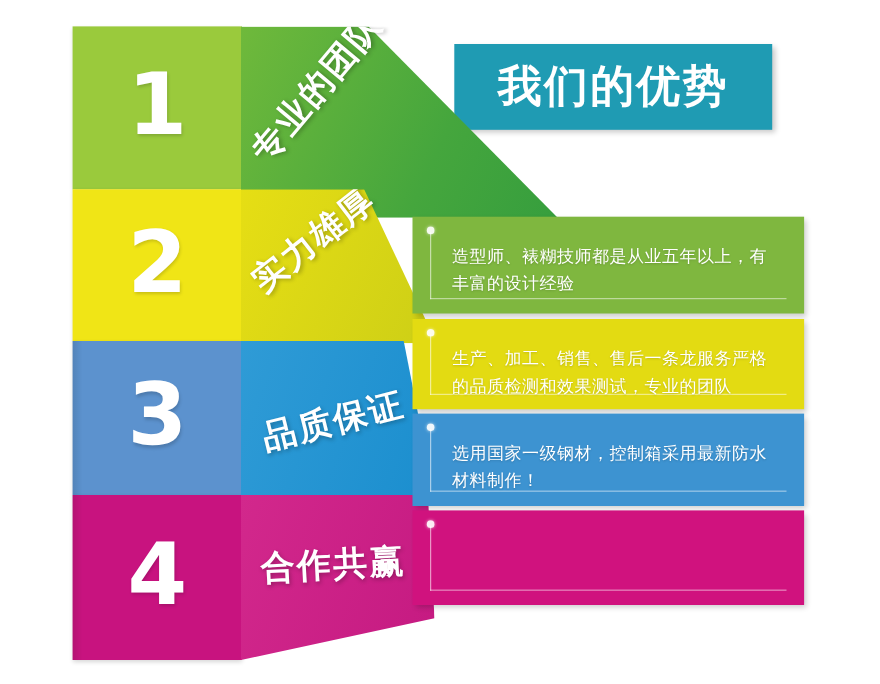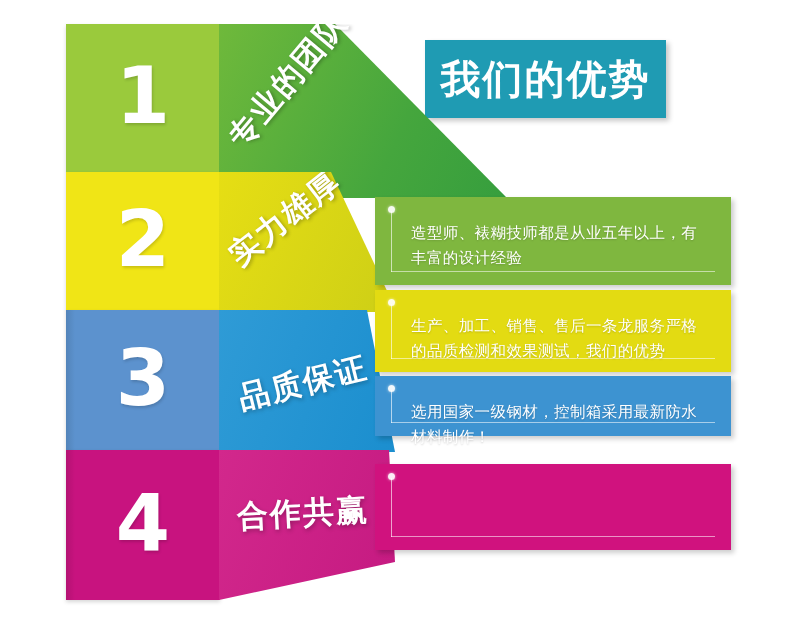--- a/index.html
+++ b/index.html
@@ -6,21 +6,21 @@
   body{
     width:800px;height:622px;
     background:#ffffff;
     font-family:"DejaVu Sans","Liberation Sans",sans-serif;
     overflow:hidden;
   }
   #stage{position:relative;width:800px;height:622px;background:#fff;}
 
   
   .title-box{
-    position:absolute;left:425px;top:40px;width:241px;height:78px;
+    position:absolute;left:413px;top:40px;width:289px;height:78px;
     background:#1F9BB3;
     box-shadow:3px 3px 5px rgba(0,0,0,.22);
     display:flex;align-items:center;justify-content:center;
   }
   .title-box .title-text{
     color:#ffffff;font-size:40px;font-weight:bold;letter-spacing:2px;
     line-height:1;white-space:nowrap;
   }
 
   
@@ -110,21 +110,21 @@
     width:324px;height:1px;background:rgba(255,255,255,.55);
   }
   .panel .desc{
     position:absolute;left:36px;right:20px;top:24px;
     color:#ffffff;font-size:15.5px;line-height:1.62;
     letter-spacing:.4px;
     text-shadow:0 1px 2px rgba(0,0,0,.18);
   }
   .p1{top:197px;height:88px;background:#7FB73F;}
   .p2{top:290px;height:82px;background:#E3DB12;}
-  .p3{top:376px;height:60px;background:#3D93D1;}
+  .p3{top:376px;height:84px;background:#3D93D1;}
   .p4{top:464px;height:86px;background:#D0127E;}
 </style>
 </head>
 <body>
 
 <div id="stage">
 
   <div class="title-box">
     <span class="title-text">我们的优势</span>
   </div>
@@ -158,21 +158,21 @@
     <div class="band-face"></div>
     <span class="label">合作共赢</span>
   </div>
 
   <div class="panel p1">
     <span class="bracket"></span>
     <div class="desc">造型师、裱糊技师都是从业五年以上，有丰富的设计经验</div>
   </div>
   <div class="panel p2">
     <span class="bracket"></span>
-    <div class="desc">生产、加工、销售、售后一条龙服务严格的品质检测和效果测试，我们的优势</div>
+    <div class="desc">生产、加工、销售、售后一条龙服务严格的品质检测和效果测试，专业的团队</div>
   </div>
   <div class="panel p3">
     <span class="bracket"></span>
     <div class="desc">选用国家一级钢材，控制箱采用最新防水材料制作！</div>
   </div>
   <div class="panel p4">
     <span class="bracket"></span>
   </div>
 
 </div>

